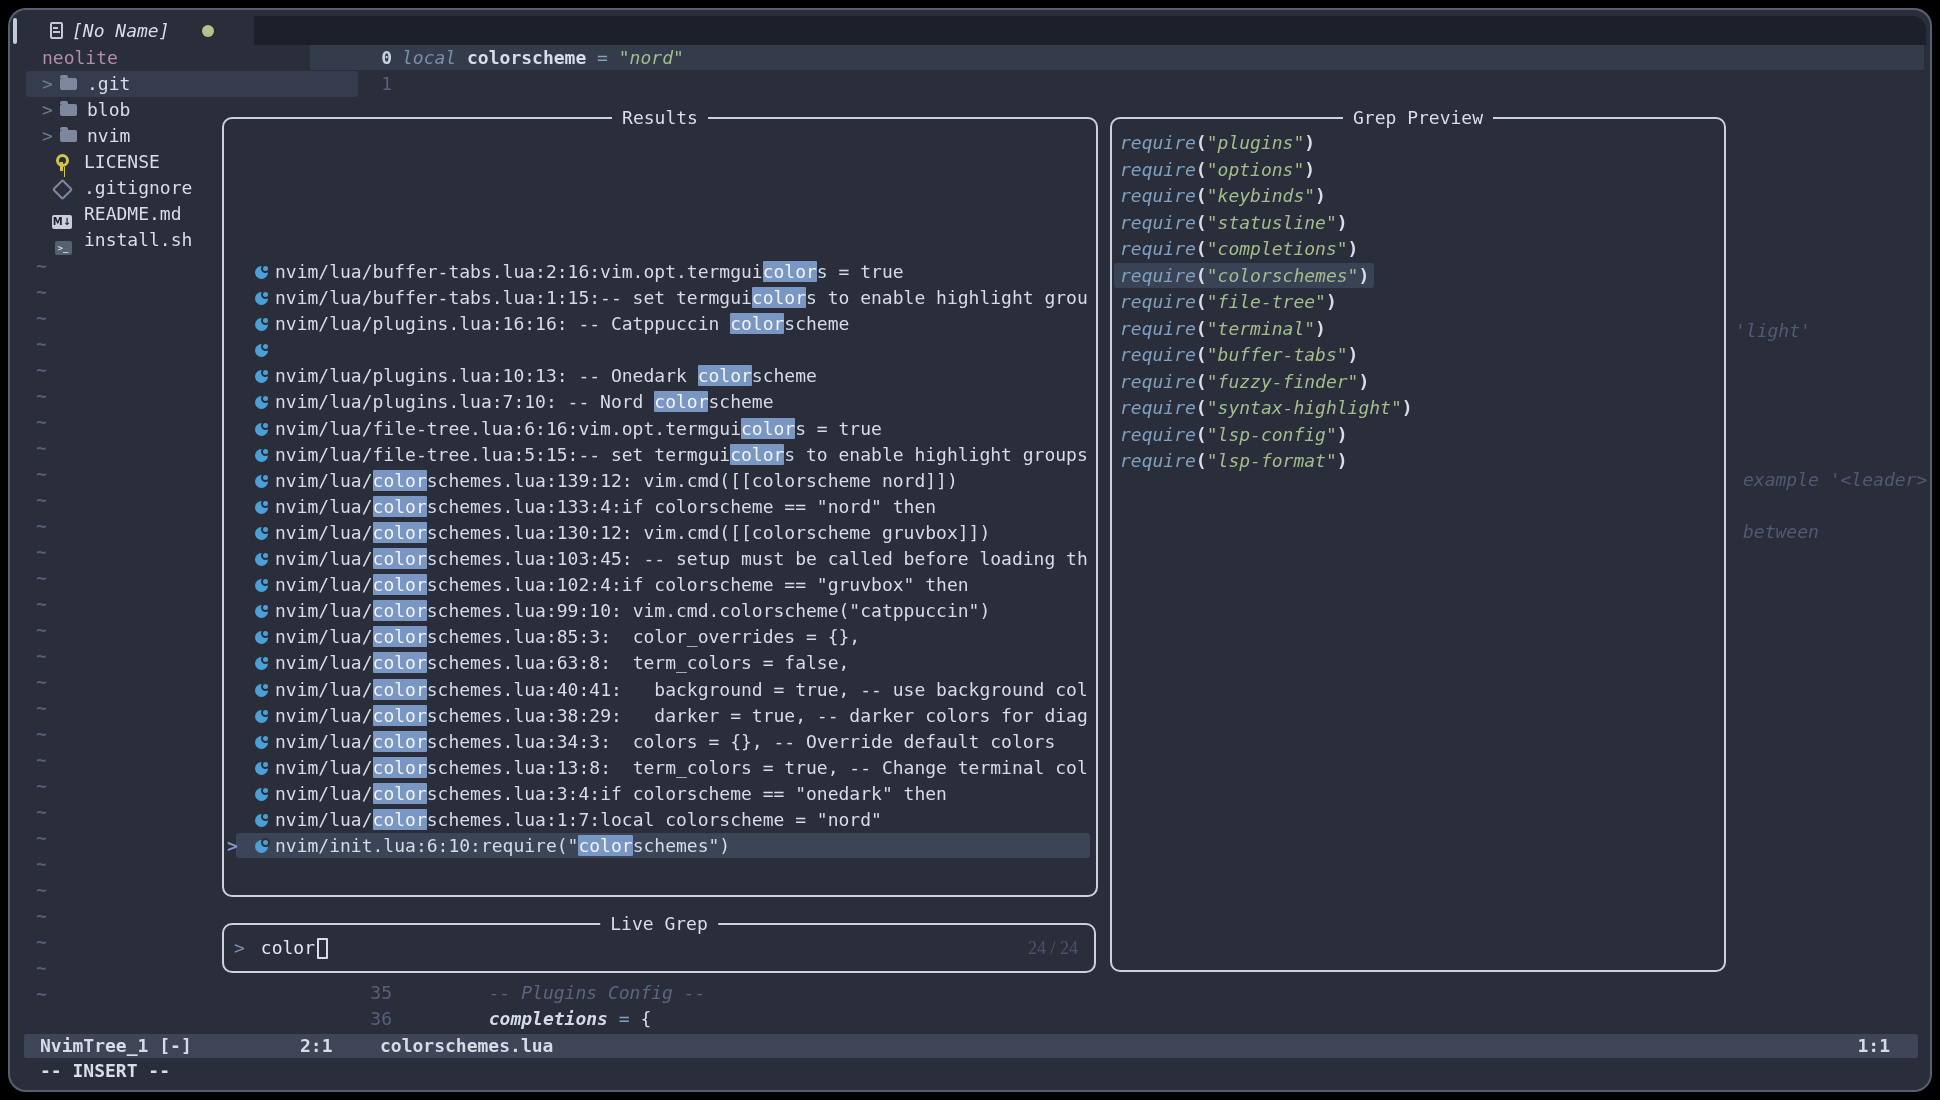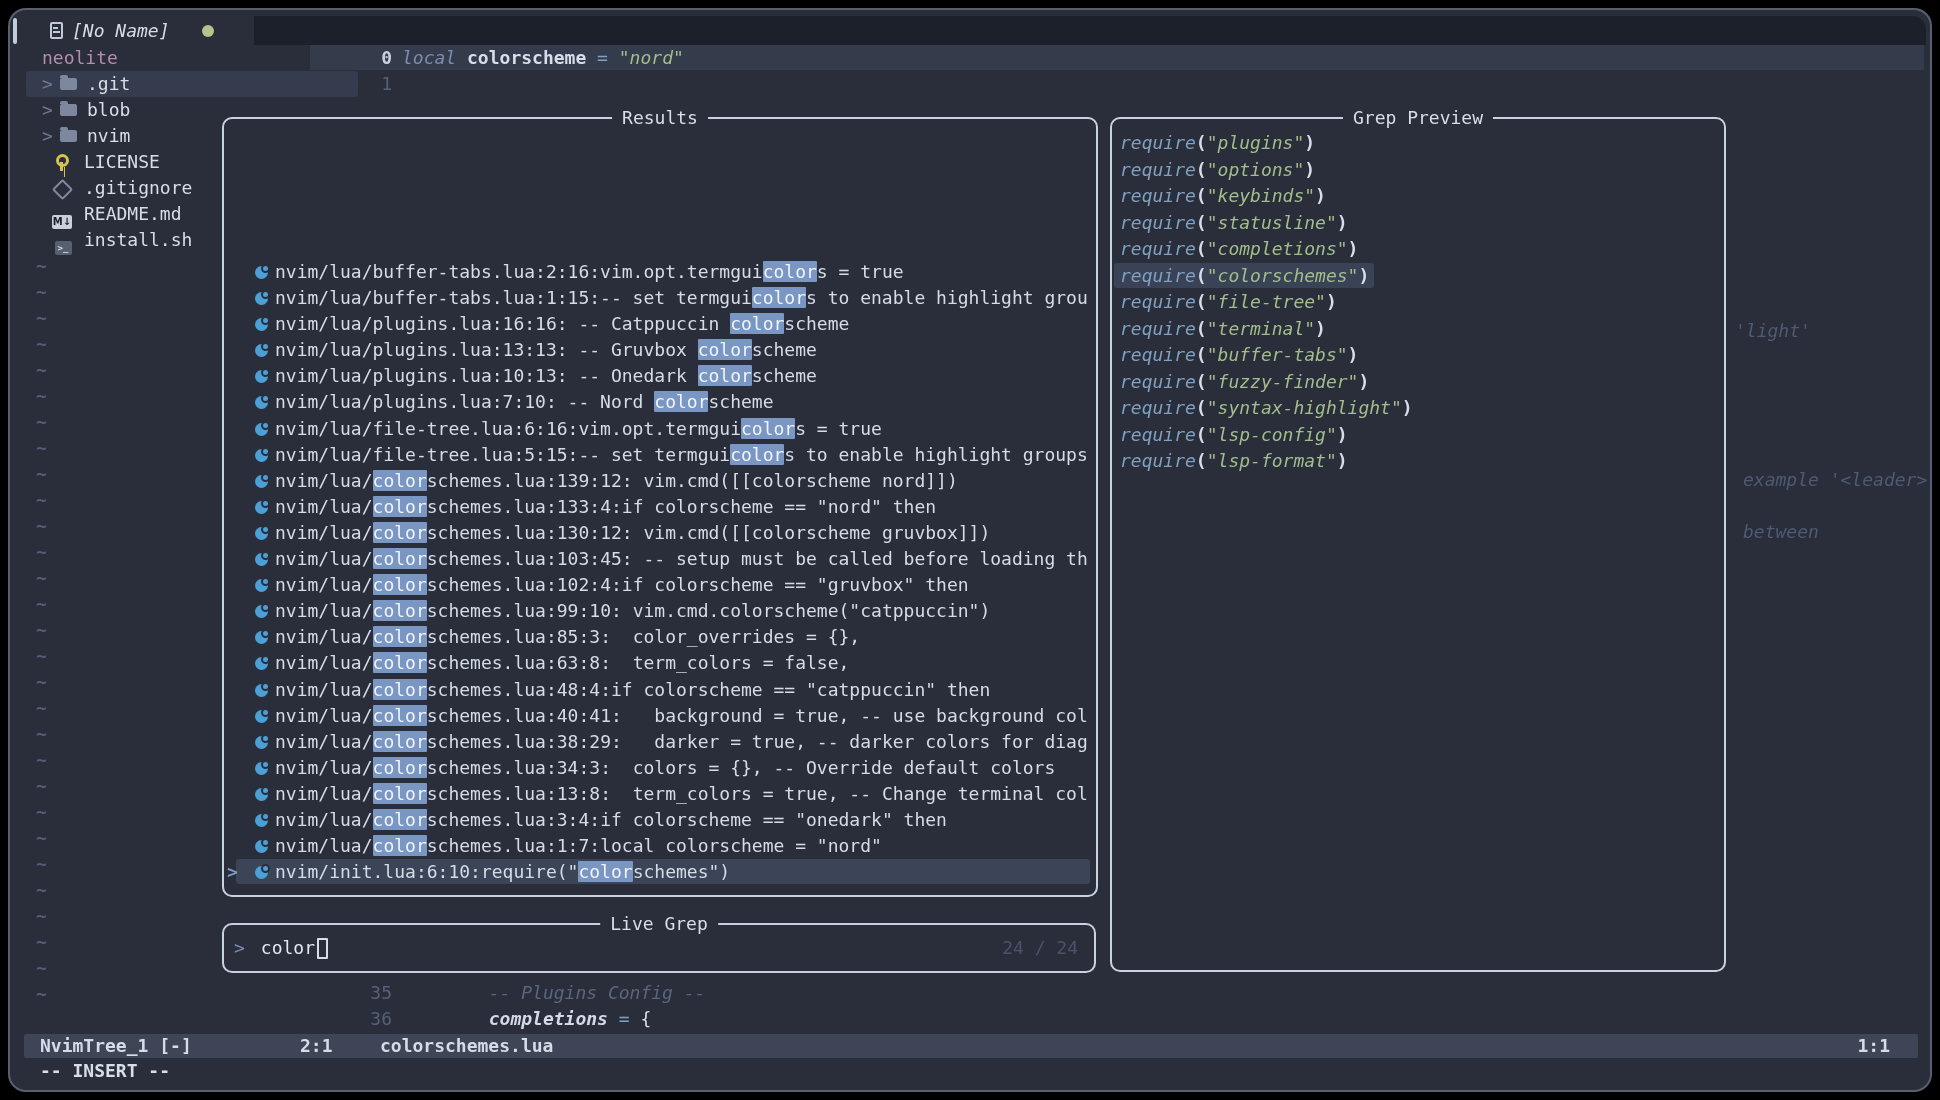--- a/index.html
+++ b/index.html
@@ -62,21 +62,21 @@
   .lua-icon{position:absolute;left:31px;top:7px;width:13px;height:13px;border-radius:50%;background:#4BA0D8;z-index:1;}
   .lua-icon::after{content:"";position:absolute;right:-2px;top:-2px;width:5px;height:5px;border-radius:50%;background:#4BA0D8;border:2px solid #292E3A;}
   .res-text{position:relative;z-index:1;}
   .match-hl{background:#7A96C2;color:#F0F4FA;border-radius:1px;}
 
   .prompt-panel{left:212px;top:913px;width:874px;height:50px;text-align:center;}
   .prompt-line{position:absolute;left:10px;top:0;height:46px;line-height:46px;display:flex;align-items:center;}
   .prompt-caret{color:#7B8DB0;}
   .prompt-query{margin-left:16px;color:#E2E8F1;}
   .prompt-cursor{display:inline-block;width:11px;height:21px;border:2px solid #D8DEE9;border-radius:1px;margin-left:2px;}
-  .prompt-counter{position:absolute;right:16px;top:0;height:46px;line-height:46px;color:#49536B;white-space:pre;}
+  .prompt-counter{position:absolute;right:16px;top:0;height:46px;line-height:46px;color:#49536B;white-space:pre;font-family:Liberation Serif, serif;}
 
   .preview-panel{left:1100px;top:107px;width:616px;height:855px;}
   #preview-list{position:absolute;left:0;top:11px;width:612px;}
   .pv-row{height:26.5px;line-height:26.5px;white-space:pre;padding-left:8px;position:relative;}
   .pv-row .row-bg{position:absolute;left:2px;width:260px;top:0;bottom:1px;background:#3A4256;border-radius:3px;z-index:0;}
   .pv-text{position:relative;z-index:1;font-style:italic;}
   .pv-fn{color:#81A1C1;}
   .pv-paren{color:#D8DEE9;font-weight:bold;font-style:normal;}
   .pv-str{color:#A3BE8C;}
 
@@ -154,34 +154,33 @@
       <div class="ft-row ft-tilde">~</div>
       <div class="ft-row ft-tilde">~</div>
     </div>
 
   <div class="panel results-panel">
     <span class="panel-title">Results</span>
     <div id="results-list">
         <div class="res-row"><span class="lua-icon"></span><span class="res-text">nvim/lua/buffer-tabs.lua:2:16:vim.opt.termgui<span class="match-hl">color</span>s = true</span></div>
         <div class="res-row"><span class="lua-icon"></span><span class="res-text">nvim/lua/buffer-tabs.lua:1:15:-- set termgui<span class="match-hl">color</span>s to enable highlight grou</span></div>
         <div class="res-row"><span class="lua-icon"></span><span class="res-text">nvim/lua/plugins.lua:16:16: -- Catppuccin <span class="match-hl">color</span>scheme</span></div>
-        <div class="res-row"><span class="lua-icon"></span><span class="res-text">nvim/lua/plugins.lua:13:13: -- Gruvbox <span class="match-hl">color</span>scheme</span></div>
+        <div class="res-row"><span class="lua-icon"></span></div>
         <div class="res-row"><span class="lua-icon"></span><span class="res-text">nvim/lua/plugins.lua:10:13: -- Onedark <span class="match-hl">color</span>scheme</span></div>
         <div class="res-row"><span class="lua-icon"></span><span class="res-text">nvim/lua/plugins.lua:7:10: -- Nord <span class="match-hl">color</span>scheme</span></div>
         <div class="res-row"><span class="lua-icon"></span><span class="res-text">nvim/lua/file-tree.lua:6:16:vim.opt.termgui<span class="match-hl">color</span>s = true</span></div>
         <div class="res-row"><span class="lua-icon"></span><span class="res-text">nvim/lua/file-tree.lua:5:15:-- set termgui<span class="match-hl">color</span>s to enable highlight groups</span></div>
         <div class="res-row"><span class="lua-icon"></span><span class="res-text">nvim/lua/<span class="match-hl">color</span>schemes.lua:139:12: vim.cmd([[colorscheme nord]])</span></div>
         <div class="res-row"><span class="lua-icon"></span><span class="res-text">nvim/lua/<span class="match-hl">color</span>schemes.lua:133:4:if colorscheme == "nord" then</span></div>
         <div class="res-row"><span class="lua-icon"></span><span class="res-text">nvim/lua/<span class="match-hl">color</span>schemes.lua:130:12: vim.cmd([[colorscheme gruvbox]])</span></div>
         <div class="res-row"><span class="lua-icon"></span><span class="res-text">nvim/lua/<span class="match-hl">color</span>schemes.lua:103:45: -- setup must be called before loading th</span></div>
         <div class="res-row"><span class="lua-icon"></span><span class="res-text">nvim/lua/<span class="match-hl">color</span>schemes.lua:102:4:if colorscheme == "gruvbox" then</span></div>
         <div class="res-row"><span class="lua-icon"></span><span class="res-text">nvim/lua/<span class="match-hl">color</span>schemes.lua:99:10: vim.cmd.colorscheme("catppuccin")</span></div>
         <div class="res-row"><span class="lua-icon"></span><span class="res-text">nvim/lua/<span class="match-hl">color</span>schemes.lua:85:3:  color_overrides = {},</span></div>
         <div class="res-row"><span class="lua-icon"></span><span class="res-text">nvim/lua/<span class="match-hl">color</span>schemes.lua:63:8:  term_colors = false,</span></div>
-        <div class="res-row"><span class="lua-icon"></span><span class="res-text">nvim/lua/<span class="match-hl">color</span>schemes.lua:48:4:if colorscheme == "catppuccin" then</span></div>
         <div class="res-row"><span class="lua-icon"></span><span class="res-text">nvim/lua/<span class="match-hl">color</span>schemes.lua:40:41:   background = true, -- use background col</span></div>
         <div class="res-row"><span class="lua-icon"></span><span class="res-text">nvim/lua/<span class="match-hl">color</span>schemes.lua:38:29:   darker = true, -- darker colors for diag</span></div>
         <div class="res-row"><span class="lua-icon"></span><span class="res-text">nvim/lua/<span class="match-hl">color</span>schemes.lua:34:3:  colors = {}, -- Override default colors</span></div>
         <div class="res-row"><span class="lua-icon"></span><span class="res-text">nvim/lua/<span class="match-hl">color</span>schemes.lua:13:8:  term_colors = true, -- Change terminal col</span></div>
         <div class="res-row"><span class="lua-icon"></span><span class="res-text">nvim/lua/<span class="match-hl">color</span>schemes.lua:3:4:if colorscheme == "onedark" then</span></div>
         <div class="res-row"><span class="lua-icon"></span><span class="res-text">nvim/lua/<span class="match-hl">color</span>schemes.lua:1:7:local colorscheme = "nord"</span></div>
         <div class="res-row"><span class="row-bg"></span><span class="res-caret">&gt;</span><span class="lua-icon"></span><span class="res-text">nvim/init.lua:6:10:require("<span class="match-hl">color</span>schemes")</span></div>
       </div>
   </div>
 

